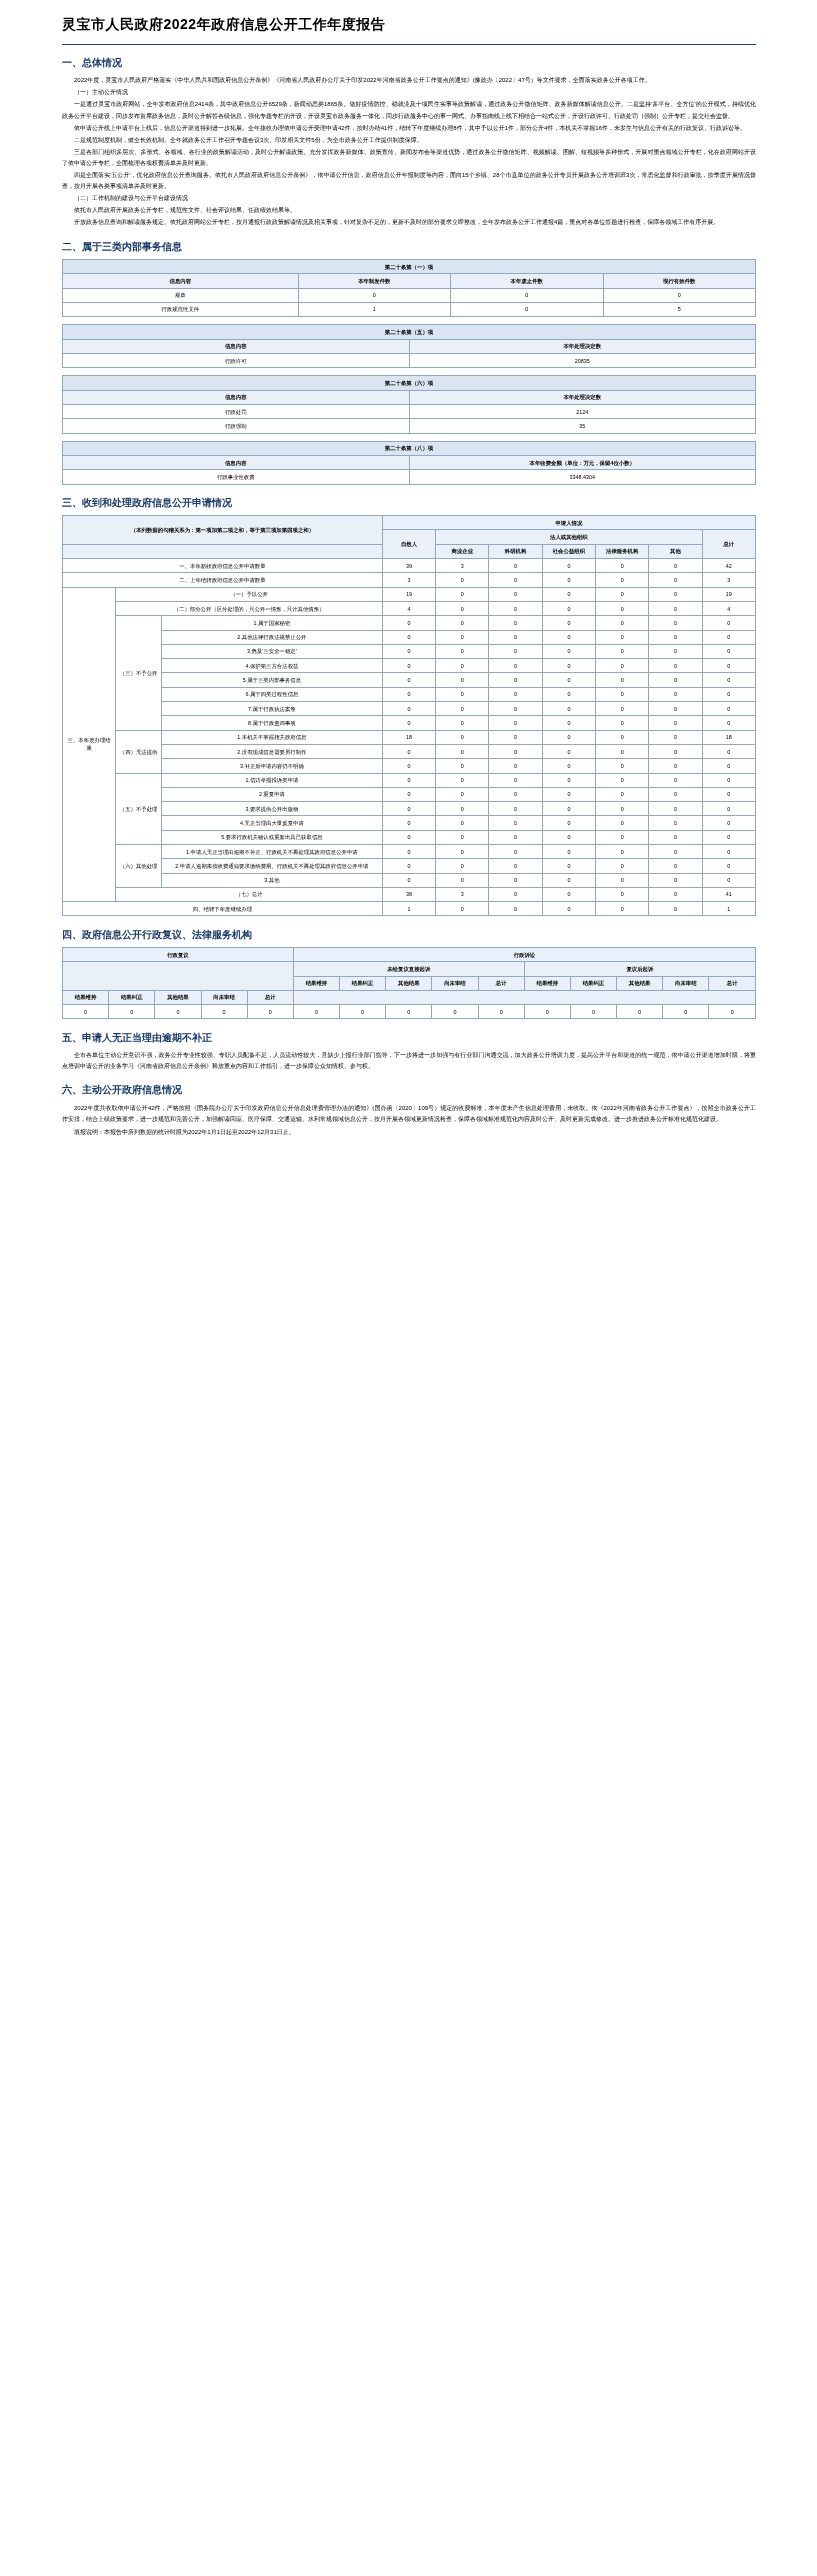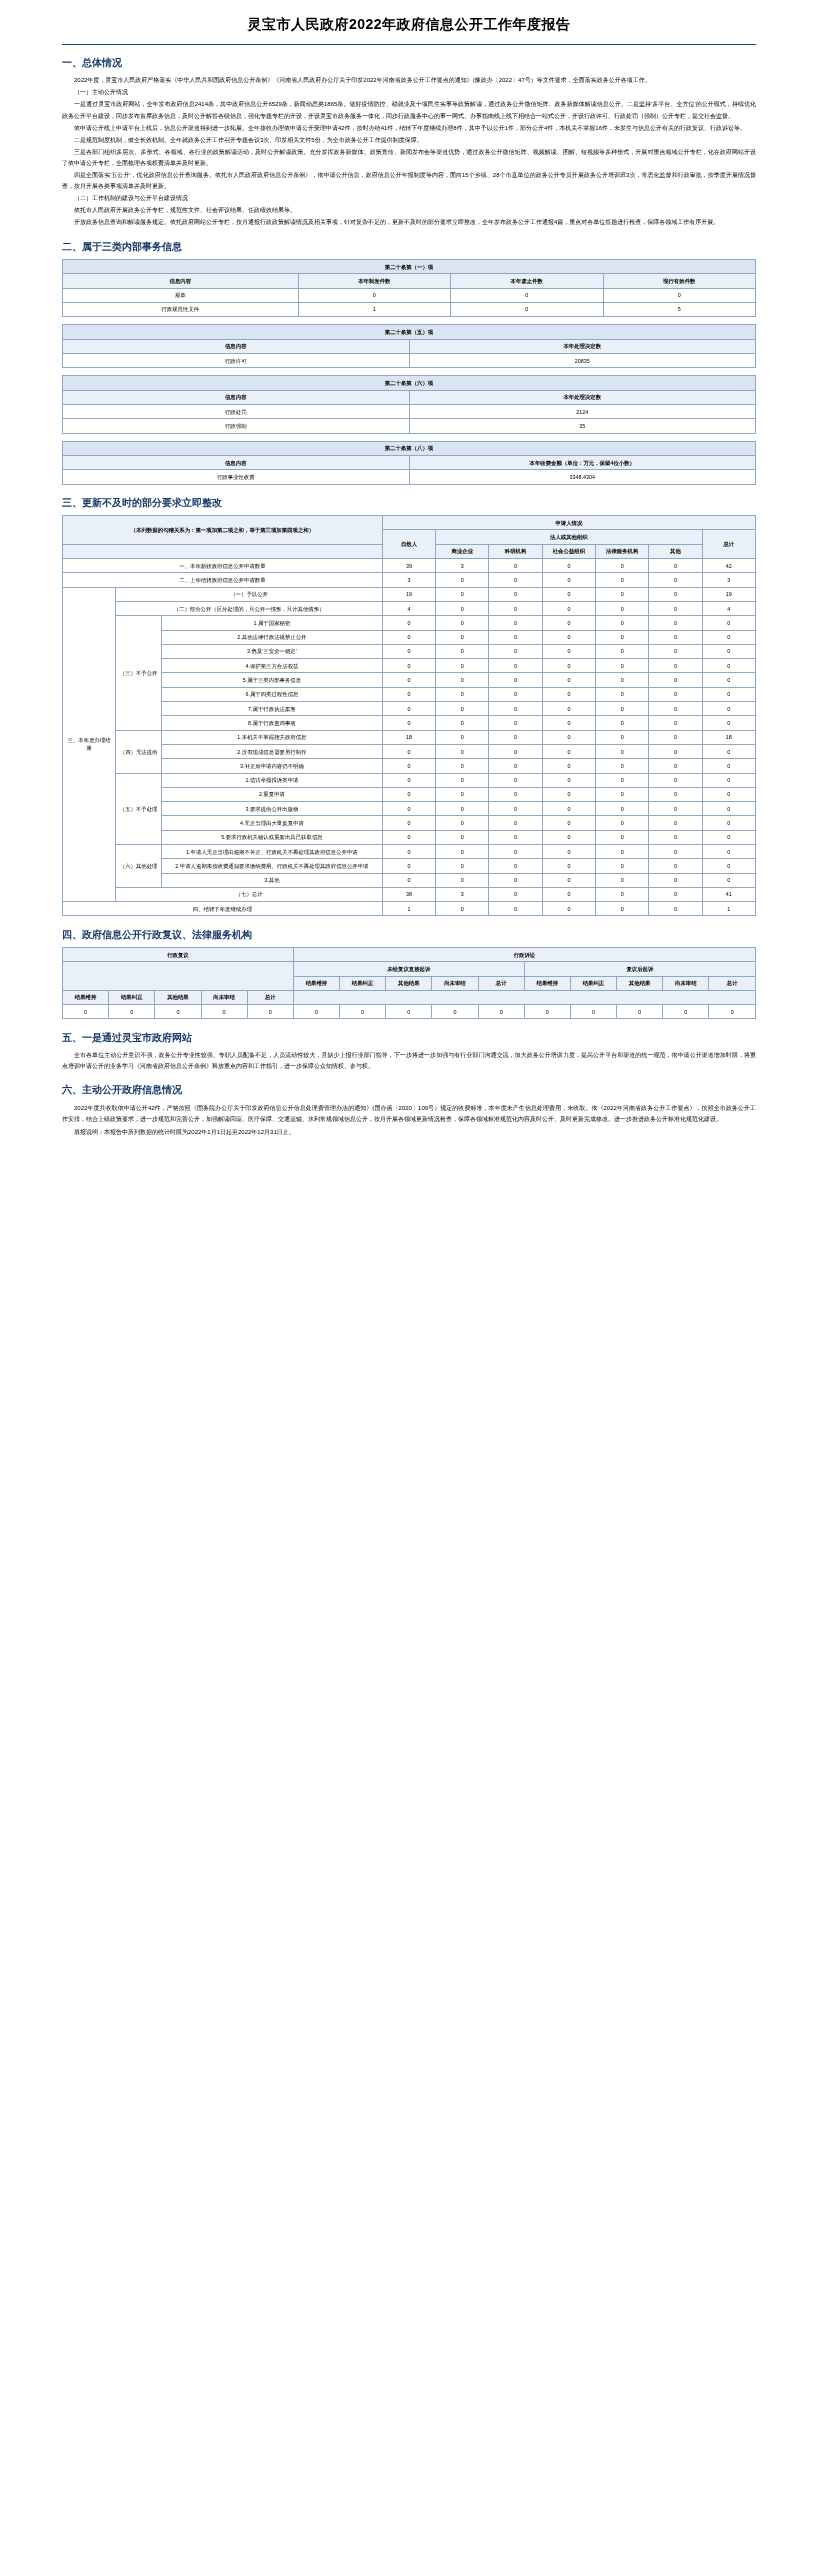--- a/index.html
+++ b/index.html
@@ -13,21 +13,21 @@
   }
   .page {
     width: 818px;
     min-height: 3470px;
     margin: 0 auto;
     background: #fff;
     box-sizing: border-box;
     padding: 13.4px 62px 31px 62px;
   }
   .doc-title {
-    text-align: center;
+    text-align: left;
     font-size: 14px;
     font-weight: bold;
     letter-spacing: 0.5px;
     margin: 3.1px 0 9.3px 0;
   }
   .title-rule {
     border: none;
     border-top: 1px solid #1f3f77;
     margin: 0 0 11.3px 0;
   }
@@ -187,21 +187,21 @@
         <td class="shdr">信息内容</td>
         <td class="shdr">本年收费金额（单位：万元，保留4位小数）</td>
       </tr>
       <tr>
         <td>行政事业性收费</td>
         <td>3348.4304</td>
       </tr>
     </tbody>
   </table>
 
-  <div class="sec-head">三、更新不及时的部分要求立即整改</div>
+  <div class="sec-head">三、收到和处理政府信息公开申请情况</div>
 
   <table class="t">
     <colgroup>
       <col style="width:7%">
         <col style="width:6%">
         <col style="width:29%">
       <col style="width:7%">
       <col style="width:7%">
         <col style="width:7%">
         <col style="width:7%">
@@ -558,21 +558,21 @@
         <td>0</td>
         <td>0</td>
         <td>0</td>
         <td>0</td>
         <td>0</td>
         <td>0</td>
       </tr>
     </tbody>
   </table>
 
-  <div class="sec-head">五、一是通过灵宝市政府网站</div>
+  <div class="sec-head">五、申请人无正当理由逾期不补正</div>
   <p class="para">全市各单位主动公开意识不强，政务公开专业性较强、专职人员配备不足，人员流动性较大，且缺少上报行业部门指导，下一步将进一步加强与有行业部门沟通交流，加大政务公开培训力度，提高公开平台和渠道的统一规范，依申请公开渠道增加时限，将重点培训申请公开的业务学习《河南省政府信息公开条例》释放重点内容和工作指引，进一步保障公众知情权、参与权。</p>
 
   <div class="sec-head">六、主动公开政府信息情况</div>
   <p class="para">2022年度共收取依申请公开42件，严格按照《国务院办公厅关于印发政府信息公开信息处理费管理办法的通知》(国办函〔2020〕109号）规定的收费标准，本年度未产生信息处理费用，未收取。依《2022年河南省政务公开工作要点》，按照全市政务公开工作安排，结合上级政策要求，进一步规范和完善公开，加强解读回应、医疗保障、交通运输、水利常规领域信息公开，按月开展各领域更新情况检查，保障各领域标准规范化内容及时公开、及时更新完成修改。进一步推进政务公开标准化规范化建设。</p>
   <p class="note">填报说明：本报告中所列数据的统计时限为2022年1月1日起至2022年12月31日止。</p>
 
 </div>
 
 
 </body></html>

